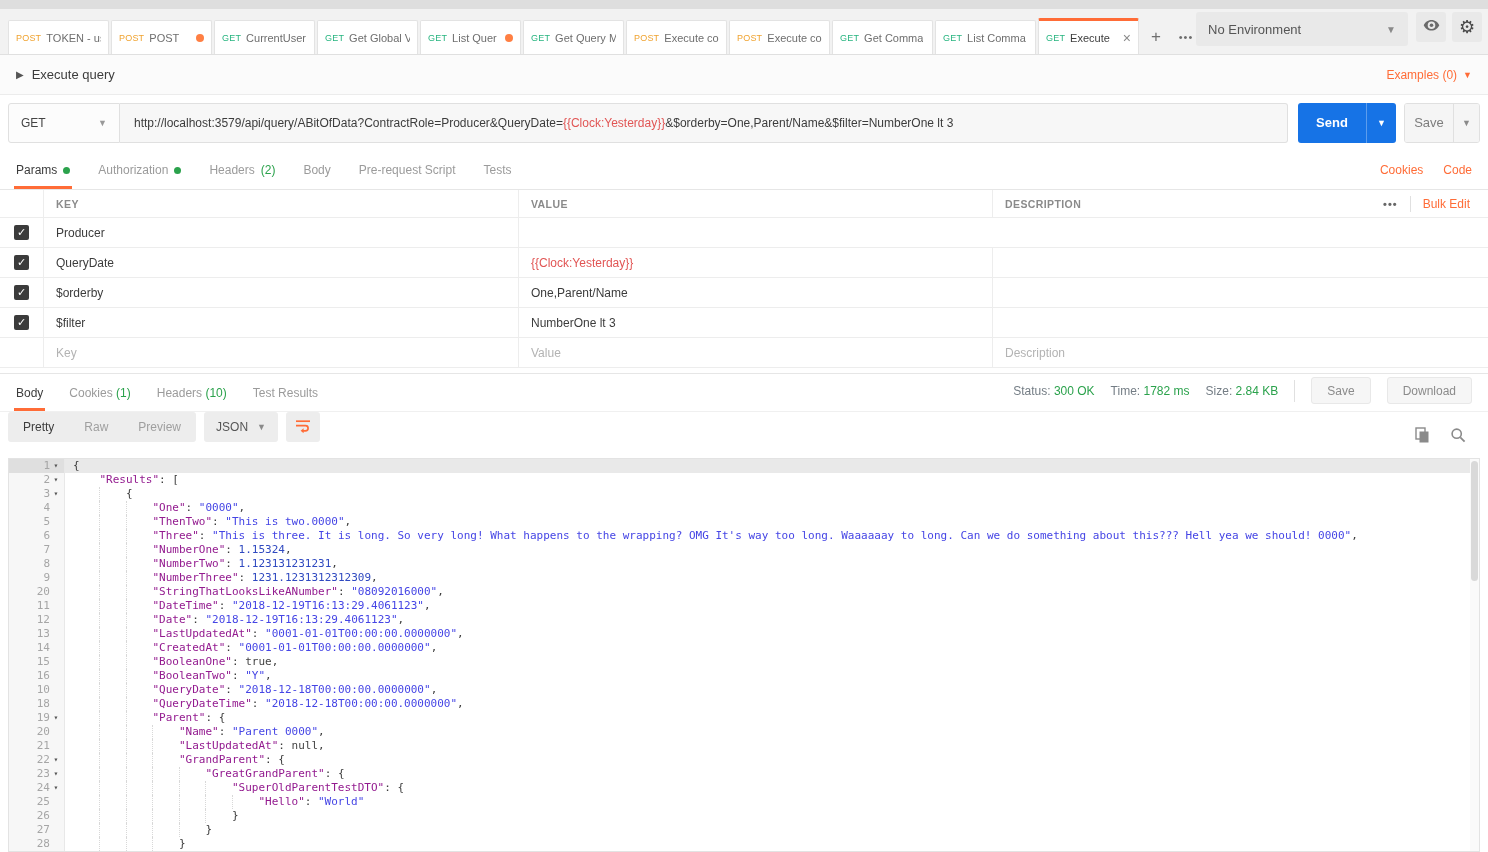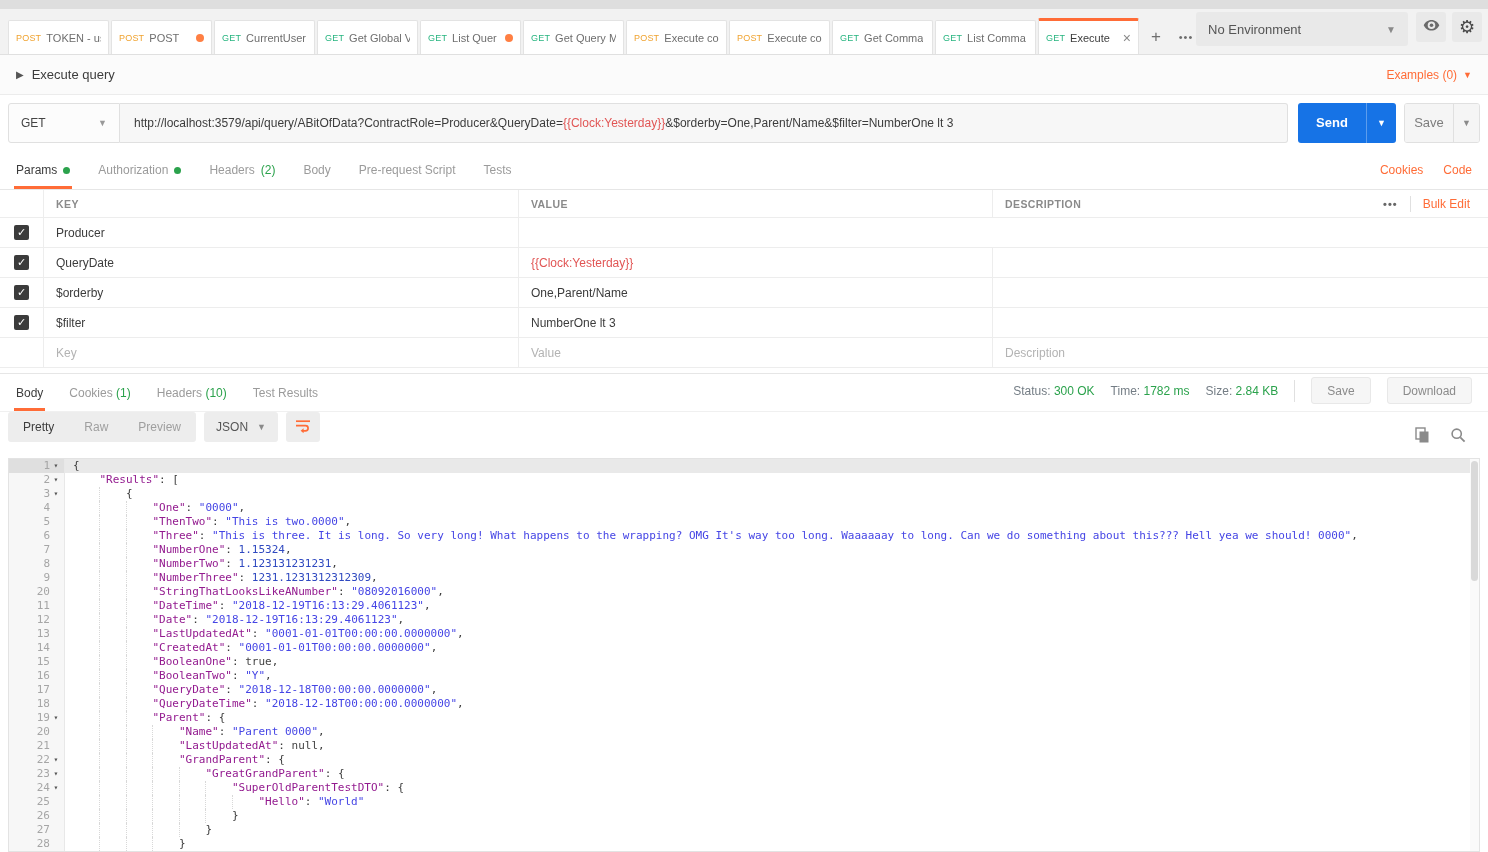--- a/index.html
+++ b/index.html
@@ -383,21 +383,21 @@
       <div class="code-line"><div class="gutter"><span class="ln">7</span><span class="fold"></span></div><div class="code-content"><span class="ind"></span><span class="ind guide"></span><span class="ind guide"></span><span class="tk-k">"NumberOne"</span><span class="tk-p">: </span><span class="tk-n">1.15324</span><span class="tk-p">,</span></div></div>
       <div class="code-line"><div class="gutter"><span class="ln">8</span><span class="fold"></span></div><div class="code-content"><span class="ind"></span><span class="ind guide"></span><span class="ind guide"></span><span class="tk-k">"NumberTwo"</span><span class="tk-p">: </span><span class="tk-n">1.123131231231</span><span class="tk-p">,</span></div></div>
       <div class="code-line"><div class="gutter"><span class="ln">9</span><span class="fold"></span></div><div class="code-content"><span class="ind"></span><span class="ind guide"></span><span class="ind guide"></span><span class="tk-k">"NumberThree"</span><span class="tk-p">: </span><span class="tk-n">1231.1231312312309</span><span class="tk-p">,</span></div></div>
       <div class="code-line"><div class="gutter"><span class="ln">20</span><span class="fold"></span></div><div class="code-content"><span class="ind"></span><span class="ind guide"></span><span class="ind guide"></span><span class="tk-k">"StringThatLooksLikeANumber"</span><span class="tk-p">: </span><span class="tk-s">"08092016000"</span><span class="tk-p">,</span></div></div>
       <div class="code-line"><div class="gutter"><span class="ln">11</span><span class="fold"></span></div><div class="code-content"><span class="ind"></span><span class="ind guide"></span><span class="ind guide"></span><span class="tk-k">"DateTime"</span><span class="tk-p">: </span><span class="tk-s">"2018-12-19T16:13:29.4061123"</span><span class="tk-p">,</span></div></div>
       <div class="code-line"><div class="gutter"><span class="ln">12</span><span class="fold"></span></div><div class="code-content"><span class="ind"></span><span class="ind guide"></span><span class="ind guide"></span><span class="tk-k">"Date"</span><span class="tk-p">: </span><span class="tk-s">"2018-12-19T16:13:29.4061123"</span><span class="tk-p">,</span></div></div>
       <div class="code-line"><div class="gutter"><span class="ln">13</span><span class="fold"></span></div><div class="code-content"><span class="ind"></span><span class="ind guide"></span><span class="ind guide"></span><span class="tk-k">"LastUpdatedAt"</span><span class="tk-p">: </span><span class="tk-s">"0001-01-01T00:00:00.0000000"</span><span class="tk-p">,</span></div></div>
       <div class="code-line"><div class="gutter"><span class="ln">14</span><span class="fold"></span></div><div class="code-content"><span class="ind"></span><span class="ind guide"></span><span class="ind guide"></span><span class="tk-k">"CreatedAt"</span><span class="tk-p">: </span><span class="tk-s">"0001-01-01T00:00:00.0000000"</span><span class="tk-p">,</span></div></div>
       <div class="code-line"><div class="gutter"><span class="ln">15</span><span class="fold"></span></div><div class="code-content"><span class="ind"></span><span class="ind guide"></span><span class="ind guide"></span><span class="tk-k">"BooleanOne"</span><span class="tk-p">: </span><span class="tk-b">true</span><span class="tk-p">,</span></div></div>
       <div class="code-line"><div class="gutter"><span class="ln">16</span><span class="fold"></span></div><div class="code-content"><span class="ind"></span><span class="ind guide"></span><span class="ind guide"></span><span class="tk-k">"BooleanTwo"</span><span class="tk-p">: </span><span class="tk-s">"Y"</span><span class="tk-p">,</span></div></div>
-      <div class="code-line"><div class="gutter"><span class="ln">17</span><span class="fold"></span></div><div class="code-content"><span class="ind"></span><span class="ind guide"></span><span class="ind guide"></span><span class="tk-k">"QueryDate"</span><span class="tk-p">: </span><span class="tk-s">"2018-12-18T00:00:00.0000000"</span><span class="tk-p">,</span></div></div>
+      <div class="code-line"><div class="gutter"><span class="ln">10</span><span class="fold"></span></div><div class="code-content"><span class="ind"></span><span class="ind guide"></span><span class="ind guide"></span><span class="tk-k">"QueryDate"</span><span class="tk-p">: </span><span class="tk-s">"2018-12-18T00:00:00.0000000"</span><span class="tk-p">,</span></div></div>
       <div class="code-line"><div class="gutter"><span class="ln">18</span><span class="fold"></span></div><div class="code-content"><span class="ind"></span><span class="ind guide"></span><span class="ind guide"></span><span class="tk-k">"QueryDateTime"</span><span class="tk-p">: </span><span class="tk-s">"2018-12-18T00:00:00.0000000"</span><span class="tk-p">,</span></div></div>
       <div class="code-line"><div class="gutter"><span class="ln">19</span><span class="fold">▾</span></div><div class="code-content"><span class="ind"></span><span class="ind guide"></span><span class="ind guide"></span><span class="tk-k">"Parent"</span><span class="tk-p">: {</span></div></div>
       <div class="code-line"><div class="gutter"><span class="ln">20</span><span class="fold"></span></div><div class="code-content"><span class="ind"></span><span class="ind guide"></span><span class="ind guide"></span><span class="ind guide"></span><span class="tk-k">"Name"</span><span class="tk-p">: </span><span class="tk-s">"Parent 0000"</span><span class="tk-p">,</span></div></div>
       <div class="code-line"><div class="gutter"><span class="ln">21</span><span class="fold"></span></div><div class="code-content"><span class="ind"></span><span class="ind guide"></span><span class="ind guide"></span><span class="ind guide"></span><span class="tk-k">"LastUpdatedAt"</span><span class="tk-p">: </span><span class="tk-b">null</span><span class="tk-p">,</span></div></div>
       <div class="code-line"><div class="gutter"><span class="ln">22</span><span class="fold">▾</span></div><div class="code-content"><span class="ind"></span><span class="ind guide"></span><span class="ind guide"></span><span class="ind guide"></span><span class="tk-k">"GrandParent"</span><span class="tk-p">: {</span></div></div>
       <div class="code-line"><div class="gutter"><span class="ln">23</span><span class="fold">▾</span></div><div class="code-content"><span class="ind"></span><span class="ind guide"></span><span class="ind guide"></span><span class="ind guide"></span><span class="ind guide"></span><span class="tk-k">"GreatGrandParent"</span><span class="tk-p">: {</span></div></div>
       <div class="code-line"><div class="gutter"><span class="ln">24</span><span class="fold">▾</span></div><div class="code-content"><span class="ind"></span><span class="ind guide"></span><span class="ind guide"></span><span class="ind guide"></span><span class="ind guide"></span><span class="ind guide"></span><span class="tk-k">"SuperOldParentTestDTO"</span><span class="tk-p">: {</span></div></div>
       <div class="code-line"><div class="gutter"><span class="ln">25</span><span class="fold"></span></div><div class="code-content"><span class="ind"></span><span class="ind guide"></span><span class="ind guide"></span><span class="ind guide"></span><span class="ind guide"></span><span class="ind guide"></span><span class="ind guide"></span><span class="tk-k">"Hello"</span><span class="tk-p">: </span><span class="tk-s">"World"</span></div></div>
       <div class="code-line"><div class="gutter"><span class="ln">26</span><span class="fold"></span></div><div class="code-content"><span class="ind"></span><span class="ind guide"></span><span class="ind guide"></span><span class="ind guide"></span><span class="ind guide"></span><span class="ind guide"></span><span class="tk-p">}</span></div></div>
       <div class="code-line"><div class="gutter"><span class="ln">27</span><span class="fold"></span></div><div class="code-content"><span class="ind"></span><span class="ind guide"></span><span class="ind guide"></span><span class="ind guide"></span><span class="ind guide"></span><span class="tk-p">}</span></div></div>

